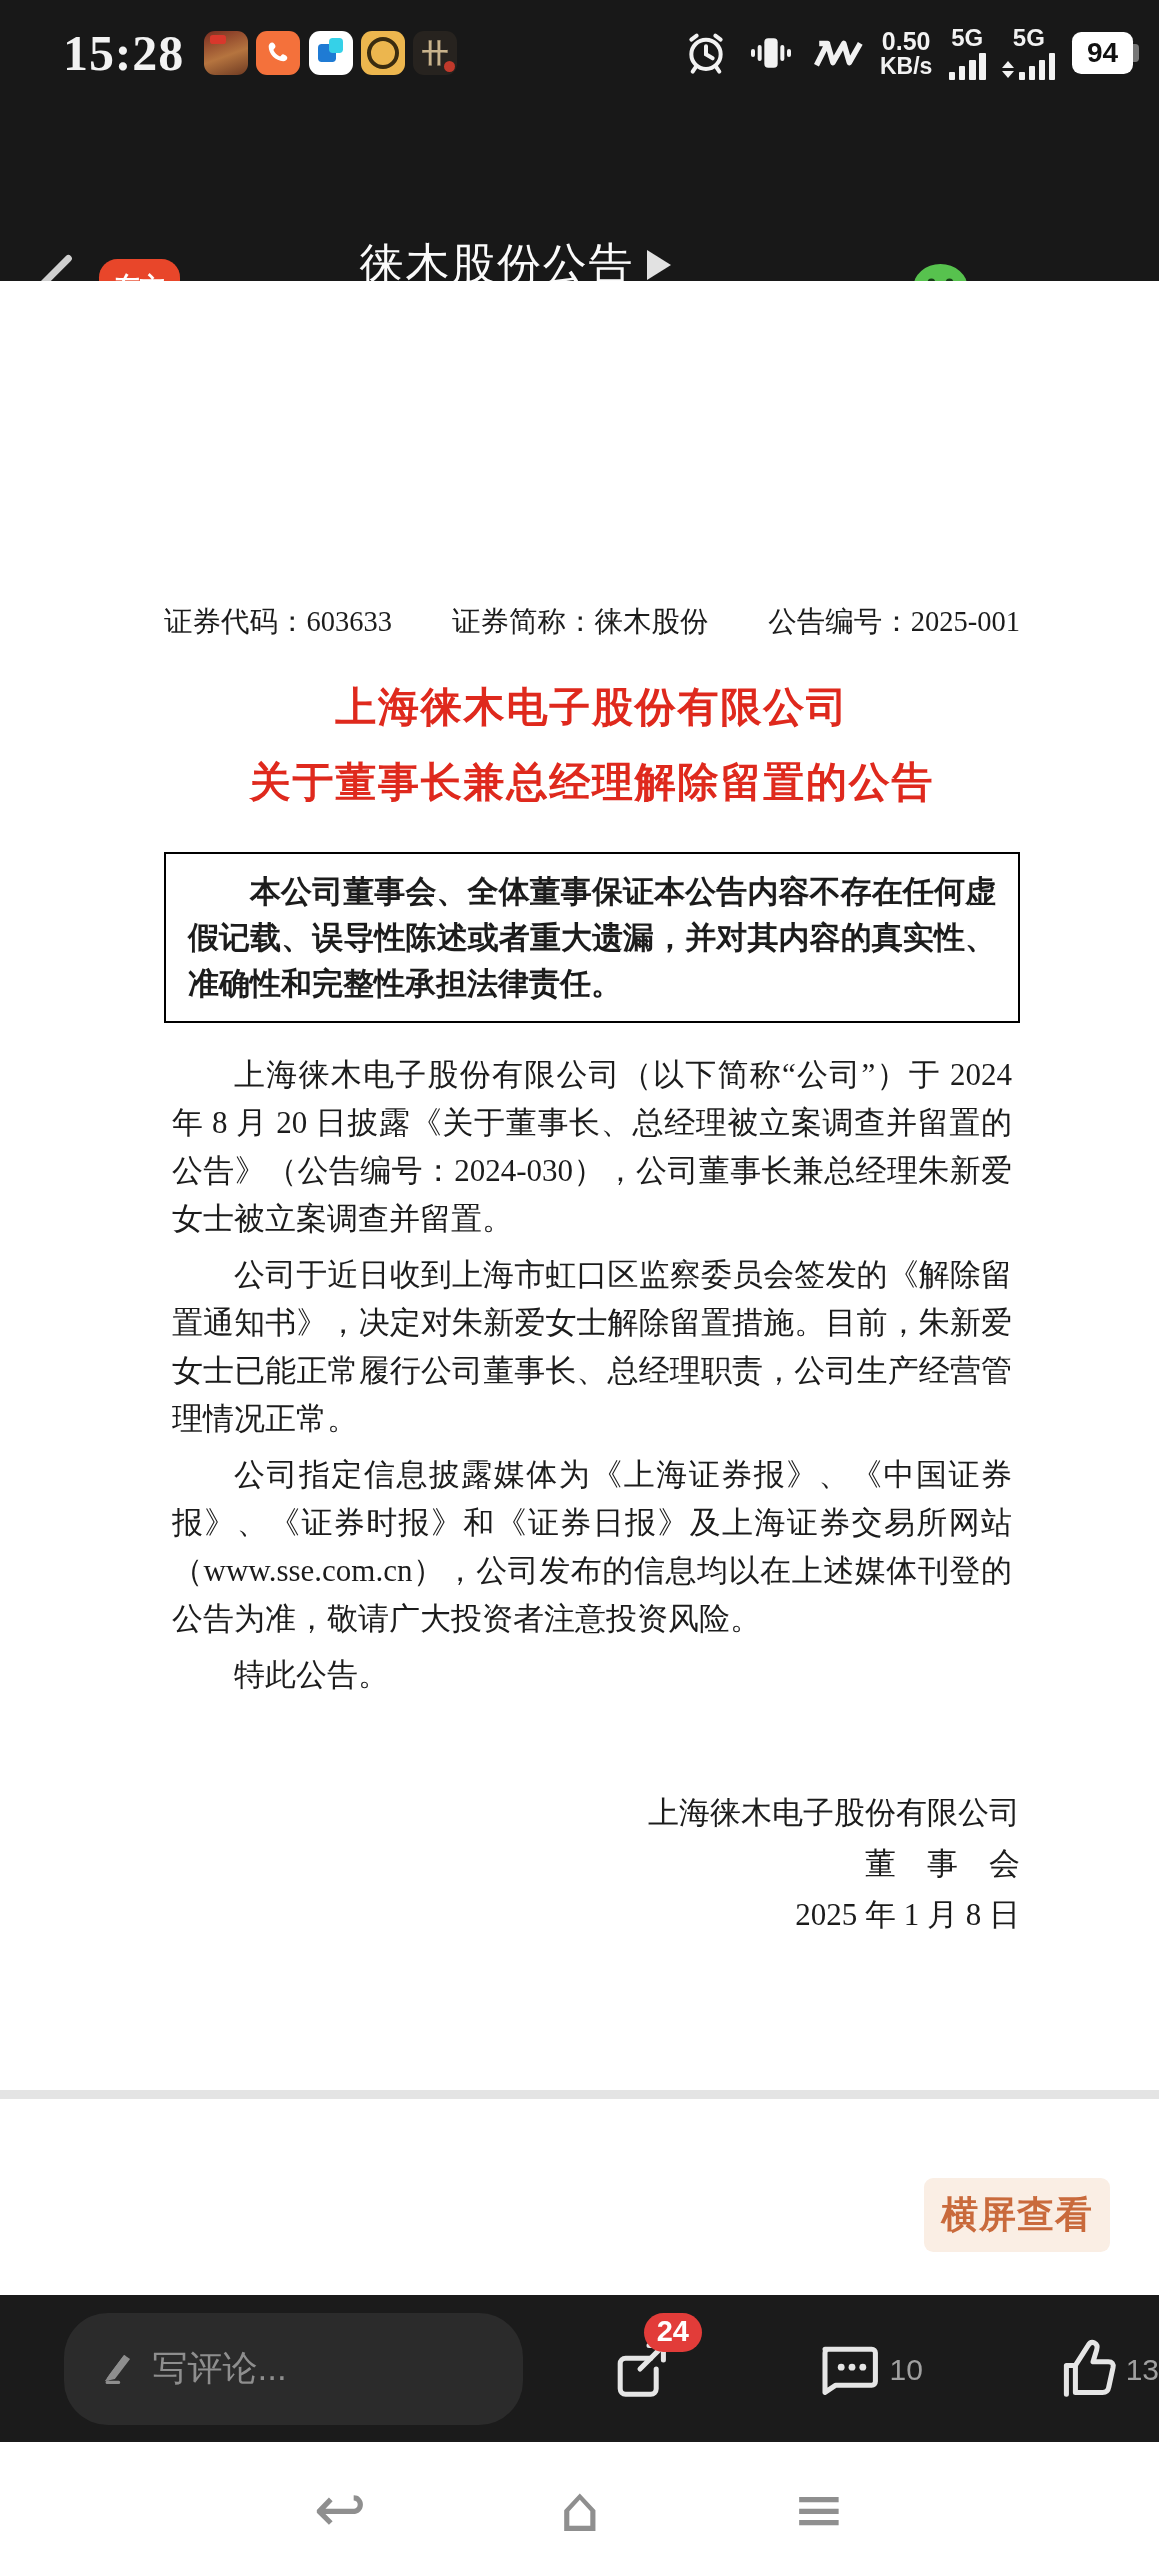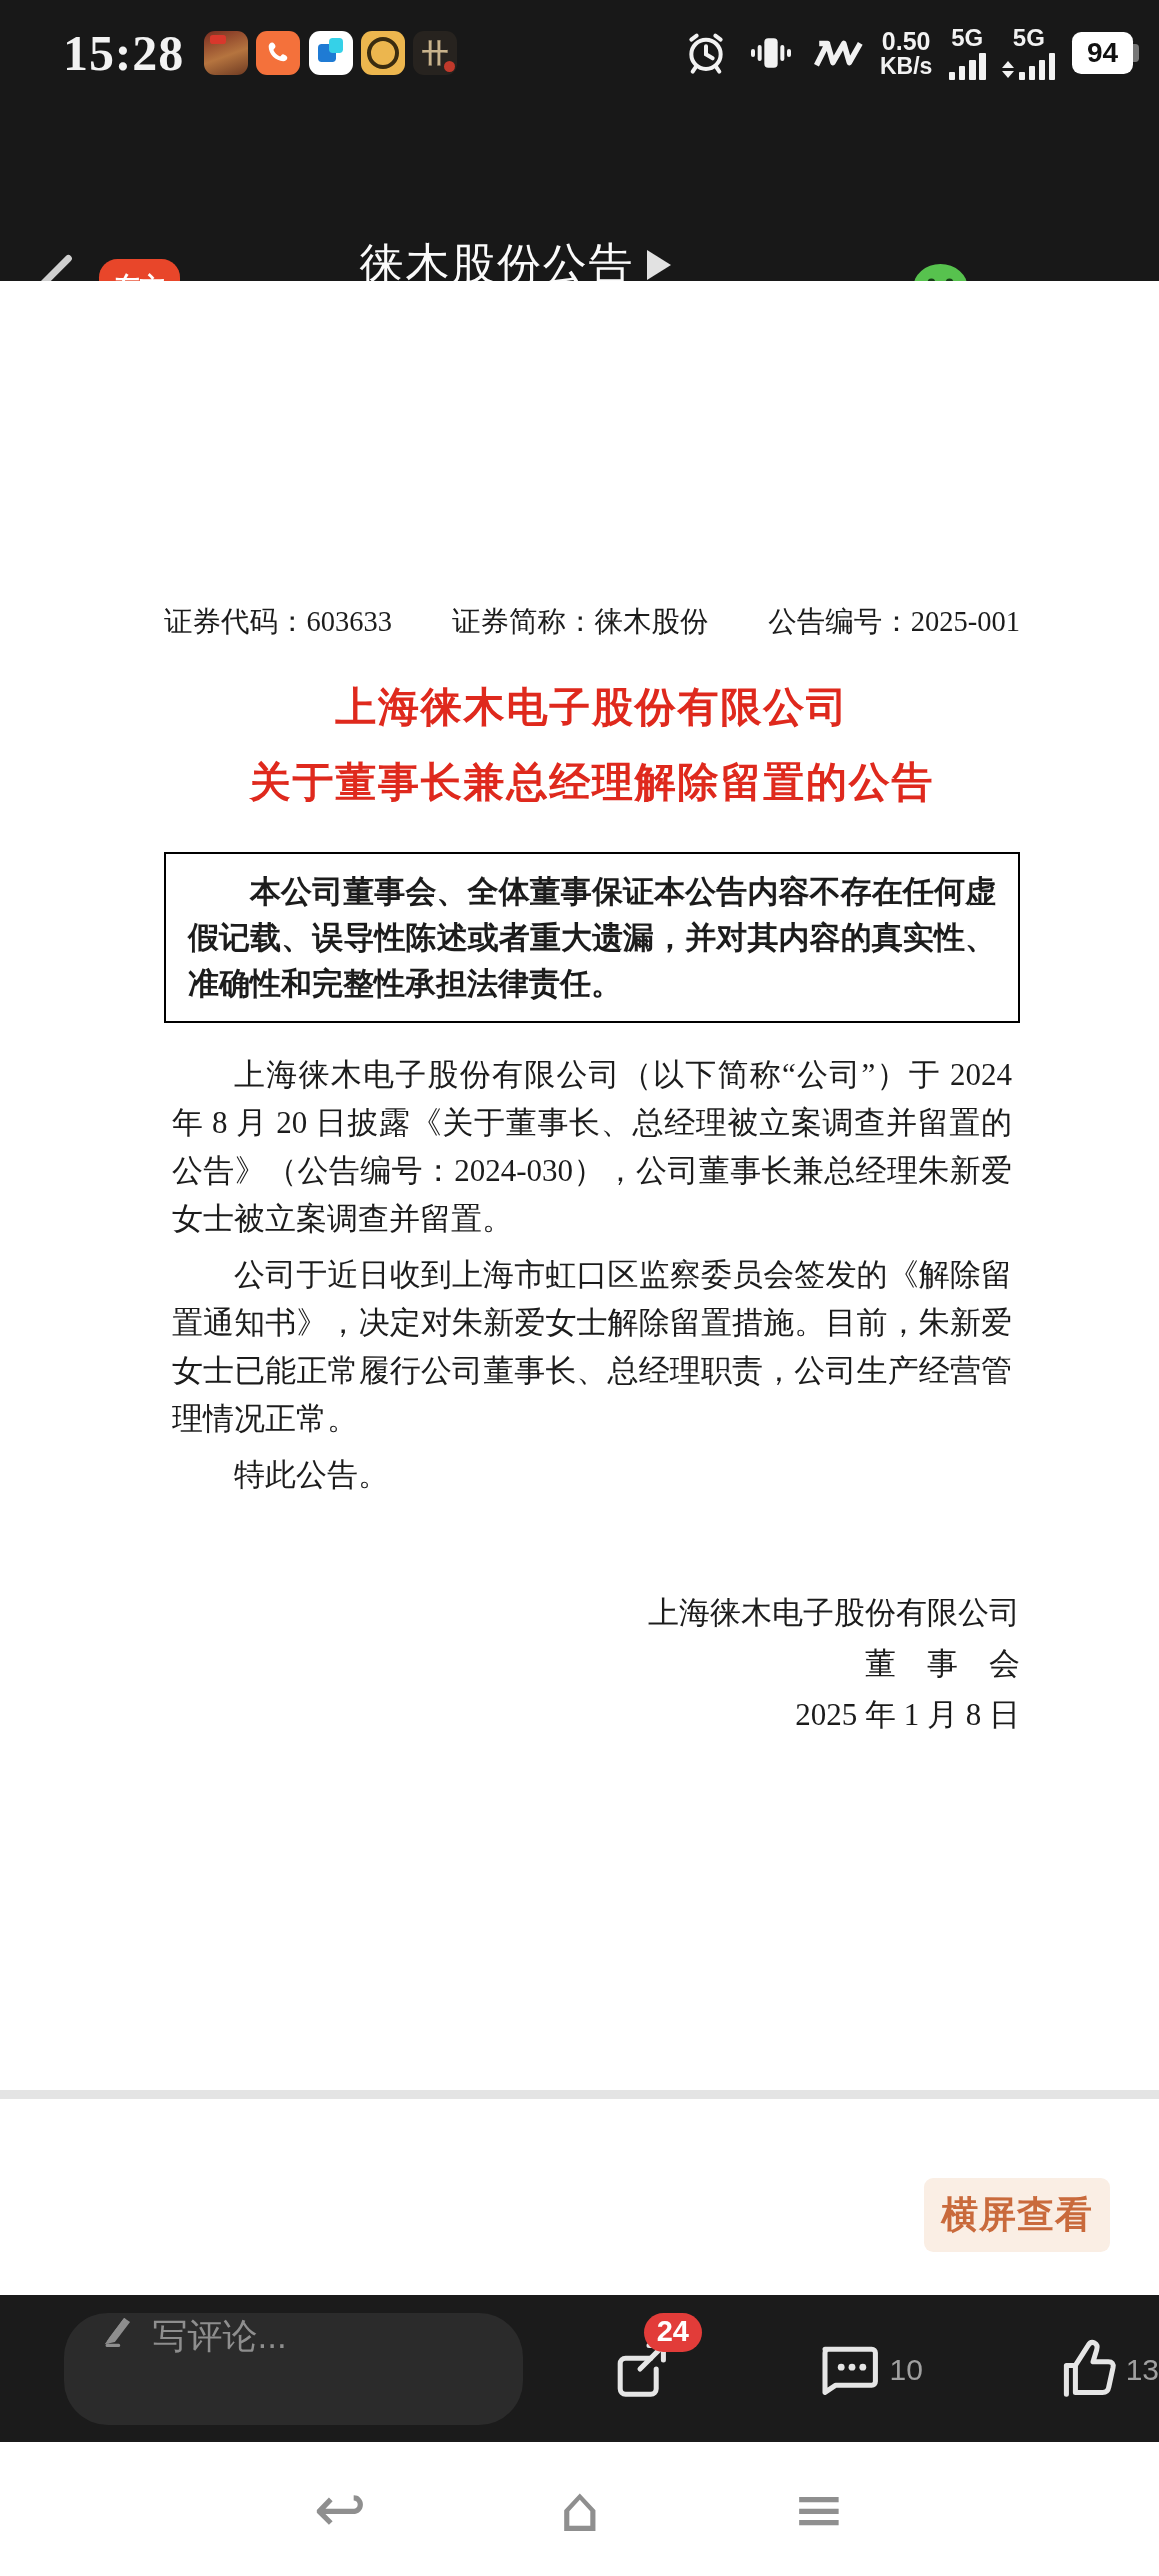--- a/index.html
+++ b/index.html
@@ -74,21 +74,21 @@
   .divider{position:absolute;left:0;top:2090px;width:1159px;height:9.2px;background:#e4e4e4;}
   .lower{position:absolute;left:0;top:2099px;width:1159px;height:196px;background:#ffffff;}
   .landscape-btn{position:absolute;left:924px;top:79px;width:186px;height:74px;border-radius:9.2px;
                  background:#faeee4;color:#c96a3c;font-size:37px;font-weight:bold;
                  display:flex;align-items:center;justify-content:center;letter-spacing:0.9px;}
 
   
   .action-bar{position:absolute;left:0;top:2295px;width:1159px;height:147px;background:#1b1b1b;
               display:flex;align-items:center;color:#9b9b9b;}
   .comment-pill{margin-left:64px;width:506px;height:112px;border-radius:44px;background:#2b2b2b;
-                display:flex;gap:16.6px;padding-left:35px;box-sizing:border-box;}
+                display:flex;align-items:center;gap:16.6px;padding-left:35px;box-sizing:border-box;}
   .comment-pill .ph{font-size:35px;color:#8e8e8e;}
   .act{position:relative;display:flex;align-items:flex-end;}
   .act-share{margin-left:81px;}
   .act-comment{margin-left:140px;}
   .act-like{margin-left:129px;}
   .count{font-size:30px;color:#a0a0a0;margin-left:1.8px;margin-bottom:18px;}
   .badge{position:absolute;left:40px;top:-20px;background:#e23c39;color:#fff;font-size:29px;font-weight:bold;
          border-radius:26px;padding:3.7px 13px;line-height:1.1;}
   .abar-icon{color:#e6e6e6;}
 
@@ -225,20 +225,21 @@
         <span>公告编号：2025-001</span>
       </div>
       <div class="doc-title t1">上海徕木电子股份有限公司</div>
       <div class="doc-title t2">关于董事长兼总经理解除留置的公告</div>
       <div class="disclaimer-box">
         <p>本公司董事会、全体董事保证本公告内容不存在任何虚假记载、误导性陈述或者重大遗漏，并对其内容的真实性、准确性和完整性承担法律责任。</p>
       </div>
       <div class="doc-body">
         <p class="first">上海徕木电子股份有限公司（以下简称“公司”）于 2024 年 8 月 20 日披露《关于董事长、总经理被立案调查并留置的公告》（公告编号：2024-030），公司董事长兼总经理朱新爱女士被立案调查并留置。</p>
         <p>公司于近日收到上海市虹口区监察委员会签发的《解除留置通知书》，决定对朱新爱女士解除留置措施。目前，朱新爱女士已能正常履行公司董事长、总经理职责，公司生产经营管理情况正常。</p>
+        <p>公司指定信息披露媒体为《上海证券报》、《中国证券报》、《证券时报》和《证券日报》及上海证券交易所网站（www.sse.com.cn），公司发布的信息均以在上述媒体刊登的公告为准，敬请广大投资者注意投资风险。</p>
         <p>特此公告。</p>
       </div>
       <div class="signature">
         <div>上海徕木电子股份有限公司</div>
         <div>董　事　会</div>
         <div>2025 年 1 月 8 日</div>
       </div>
     </div>
   </div>
 

